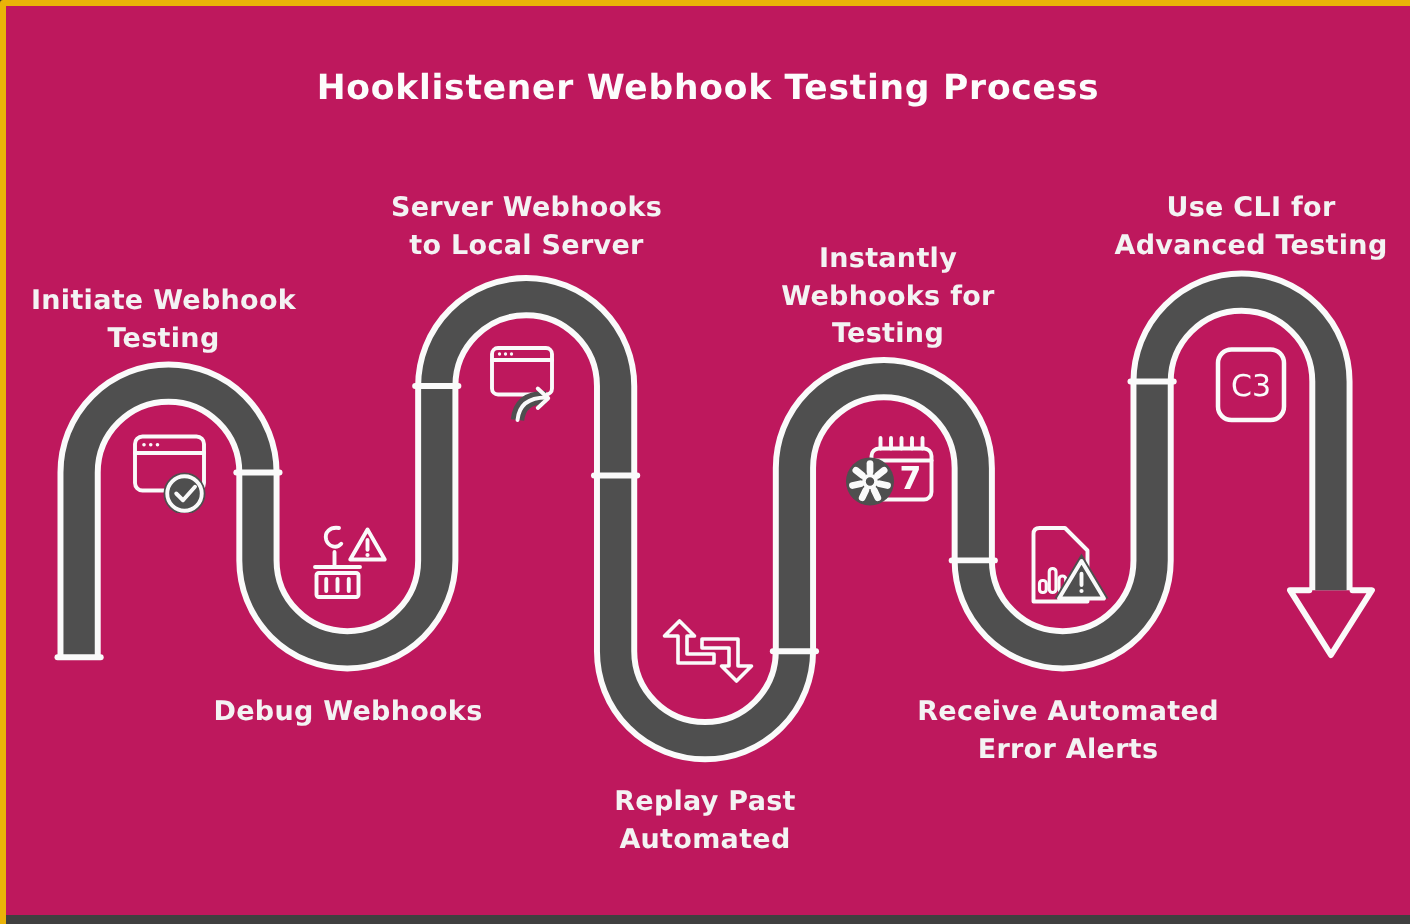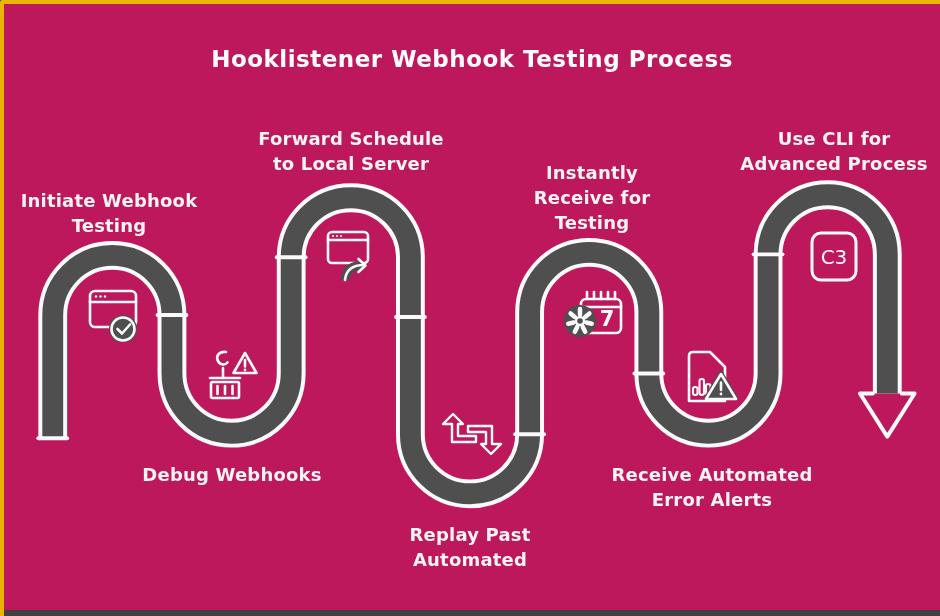--- a/index.html
+++ b/index.html
@@ -164,38 +164,38 @@
   <div class="step-label" style="left:105px;top:184px">
     <div>Initiate Webhook</div>
     <div>Testing</div>
   </div>
 
   <div class="step-label" style="left:228px;top:458px">
     <div>Debug Webhooks</div>
   </div>
 
   <div class="step-label" style="left:347px;top:122px">
-    <div>Forward Schedule</div>
+    <div>Server Webhooks</div>
     <div>to Local Server</div>
   </div>
 
   <div class="step-label" style="left:466px;top:518px">
     <div>Replay Past</div>
     <div>Automated</div>
   </div>
 
   <div class="step-label" style="left:588px;top:156px">
     <div>Instantly</div>
-    <div>Receive for</div>
+    <div>Webhooks for</div>
     <div>Testing</div>
   </div>
 
   <div class="step-label" style="left:708px;top:458px">
     <div>Receive Automated</div>
     <div>Error Alerts</div>
   </div>
 
   <div class="step-label" style="left:830px;top:122px">
     <div>Use CLI for</div>
-    <div>Advanced Process</div>
+    <div>Advanced Testing</div>
   </div>
 
 </div>
 
 </body></html>

